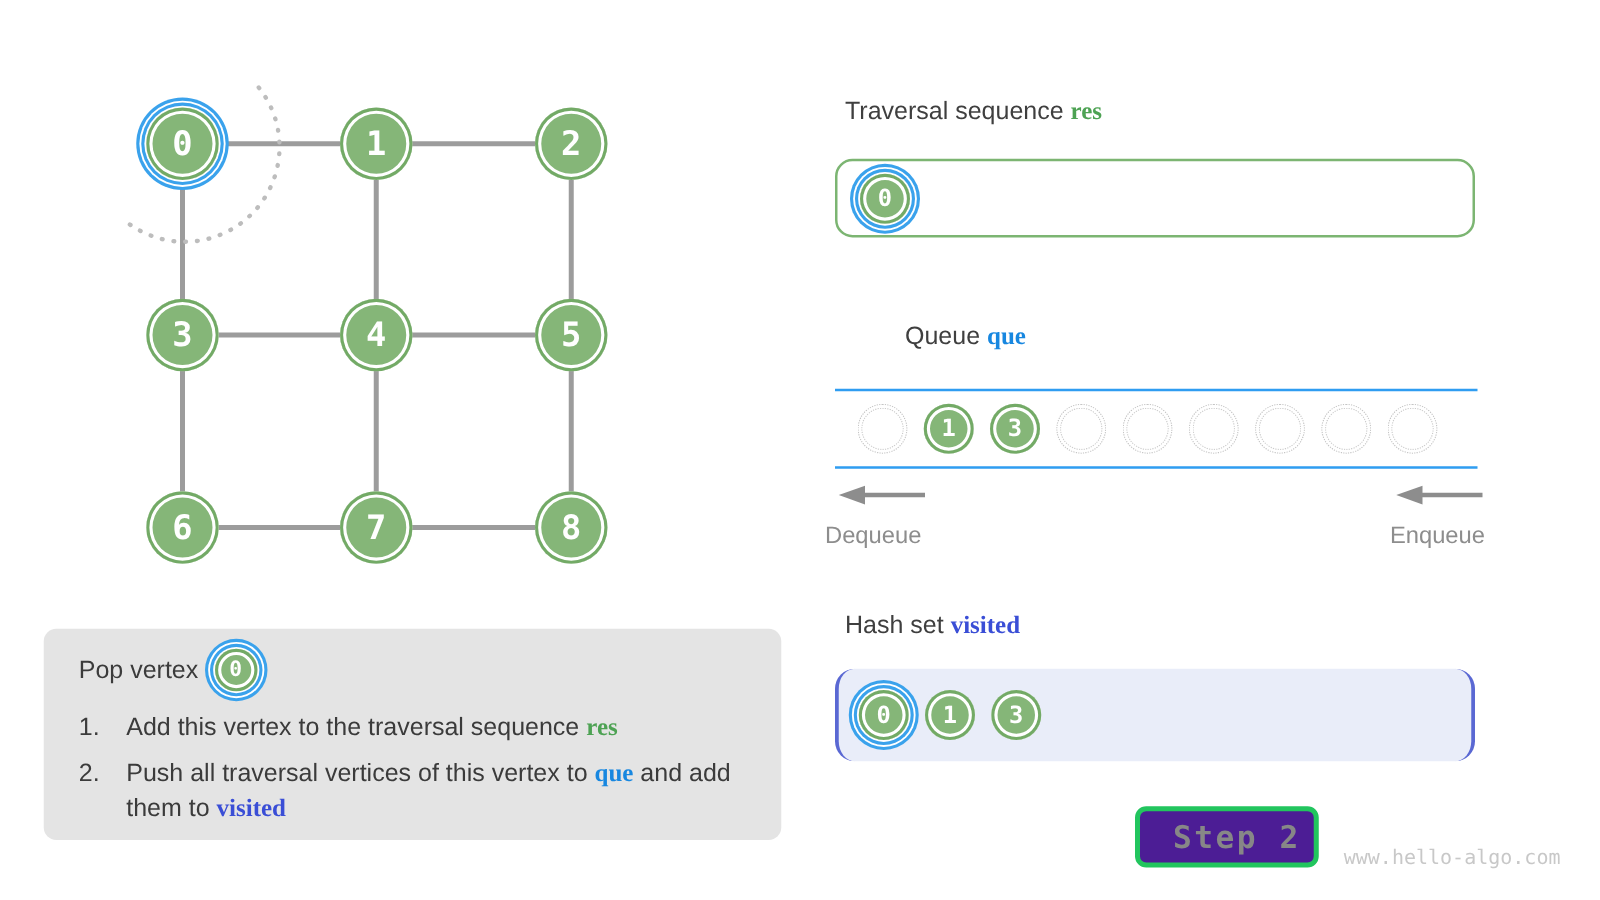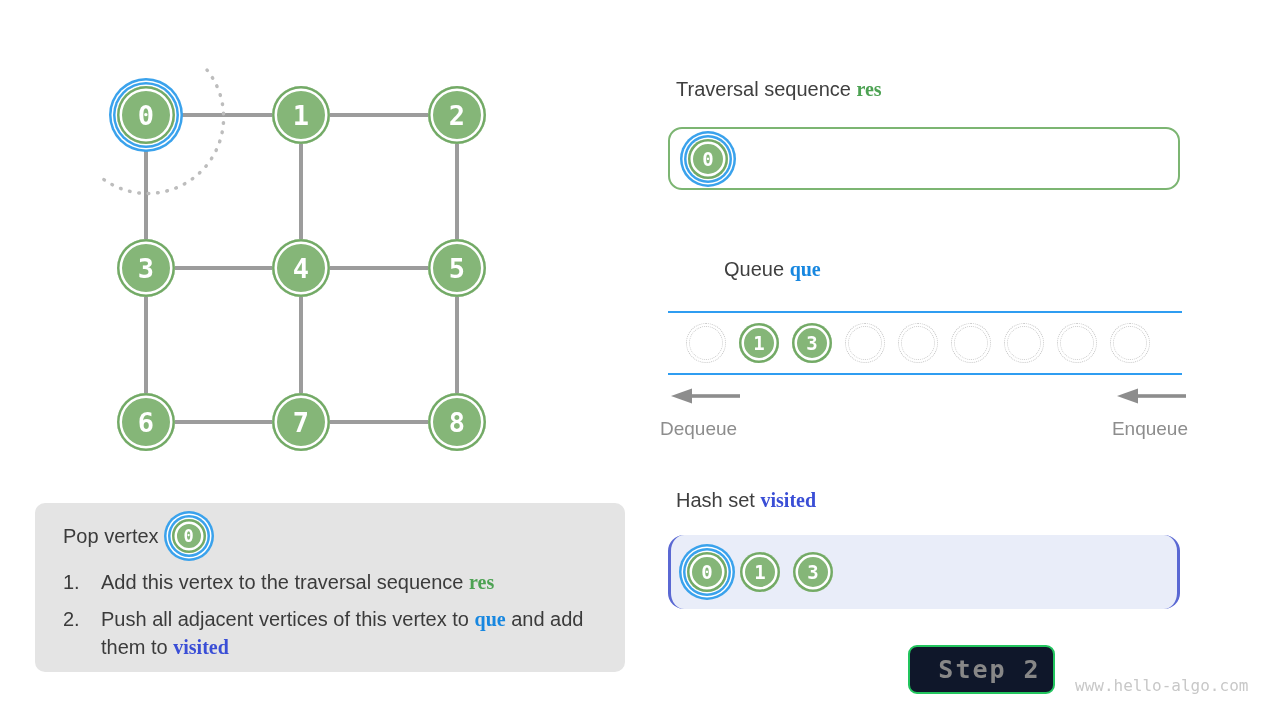--- a/index.html
+++ b/index.html
@@ -64,21 +64,21 @@
   .visited-box{
     position:absolute;left:668px;top:535px;width:512px;height:74px;
     background:#e9edf9;border-left:3px solid #5a68d3;border-right:3px solid #5a68d3;
     border-radius:16px;box-sizing:border-box;
     display:flex;align-items:center;padding-left:16px;gap:13px;
   }
 
   
   .step-btn{
     position:absolute;left:908px;top:645px;width:147px;height:49px;
-    border:2px solid #22c55e;border-radius:9px;background:#0f172a;
+    border:4px solid #22c55e;border-radius:9px;background:#4c1d95;
     color:#878787;font-family:"DejaVu Sans Mono", monospace;font-weight:bold;
     font-size:25px;display:flex;align-items:center;justify-content:center;
     letter-spacing:2px;box-sizing:border-box;cursor:pointer;padding-left:16px;
   }
 
   .watermark{
     position:absolute;left:1075px;top:676px;
     font-family:"DejaVu Sans Mono", monospace;font-size:16px;color:#c8c8c8;
     white-space:nowrap;
   }
@@ -182,16 +182,16 @@
         <div class="vx vx-sm sel">0</div>
       </span>
   </div>
   <div id="explain-items">
       <div class="explain-item">
         <span class="num">1.</span>
         <span class="txt"><span>Add this vertex to the traversal sequence </span><span class="code green">res</span></span>
       </div>
       <div class="explain-item">
         <span class="num">2.</span>
-        <span class="txt"><span>Push all adjacent vertices of this vertex to </span><span class="code blue">que</span><span> and add them to </span><span class="code indigo">visited</span></span>
+        <span class="txt"><span>Push all traversal vertices of this vertex to </span><span class="code blue">que</span><span> and add them to </span><span class="code indigo">visited</span></span>
       </div>
     </div>
 </div>
 
 </body></html>

